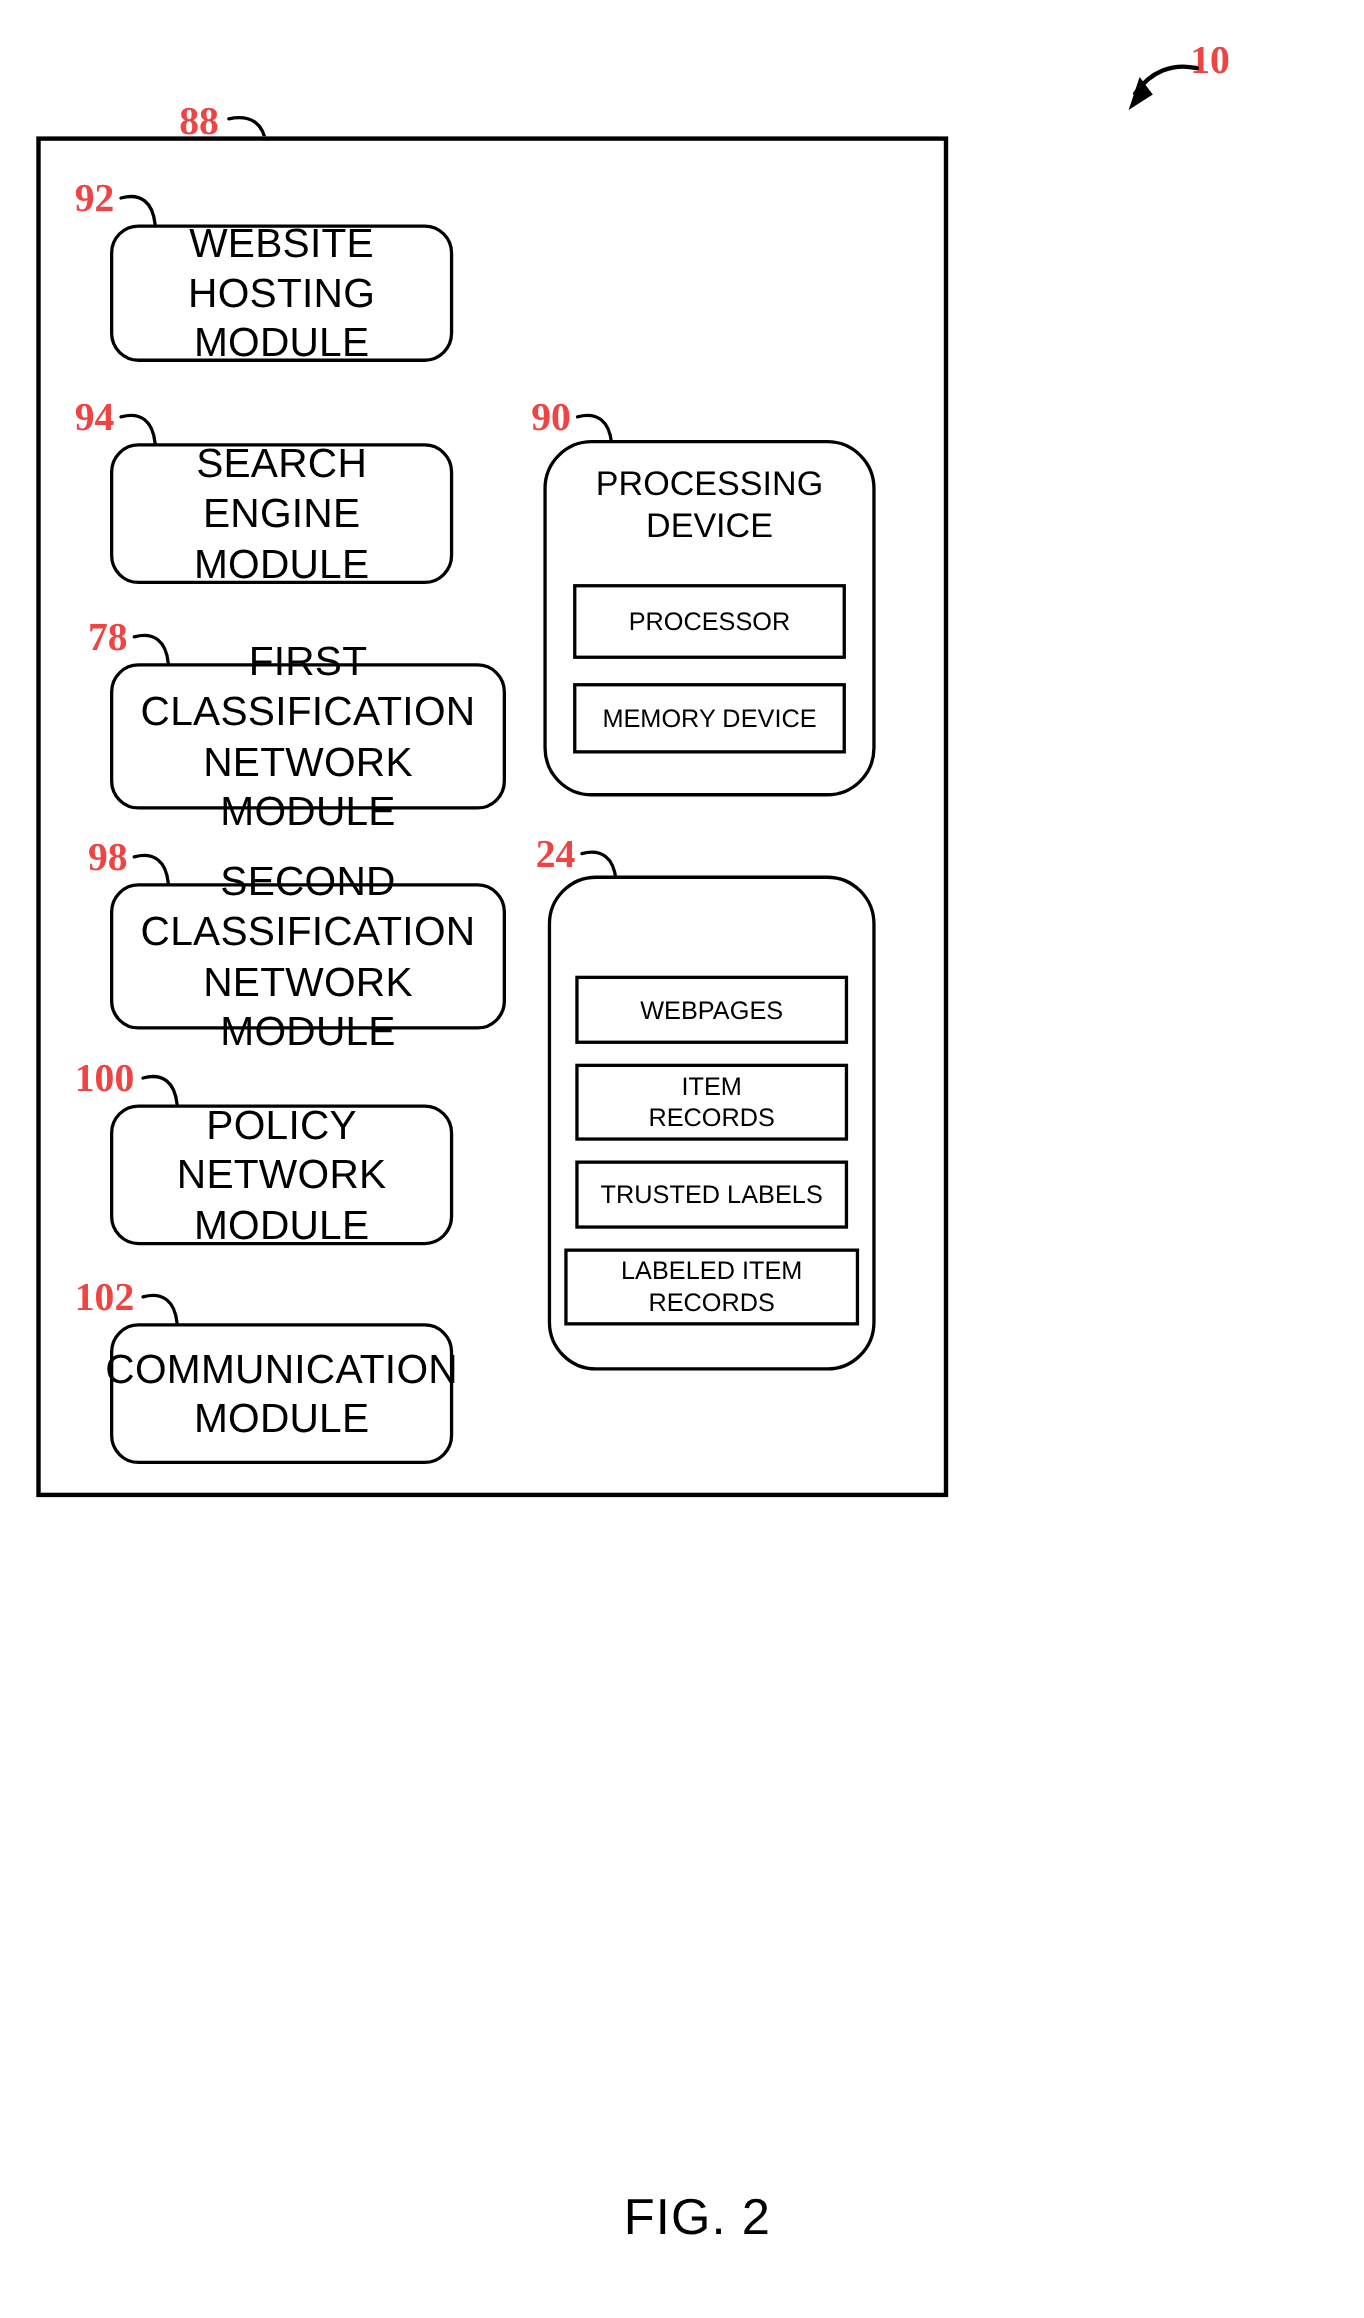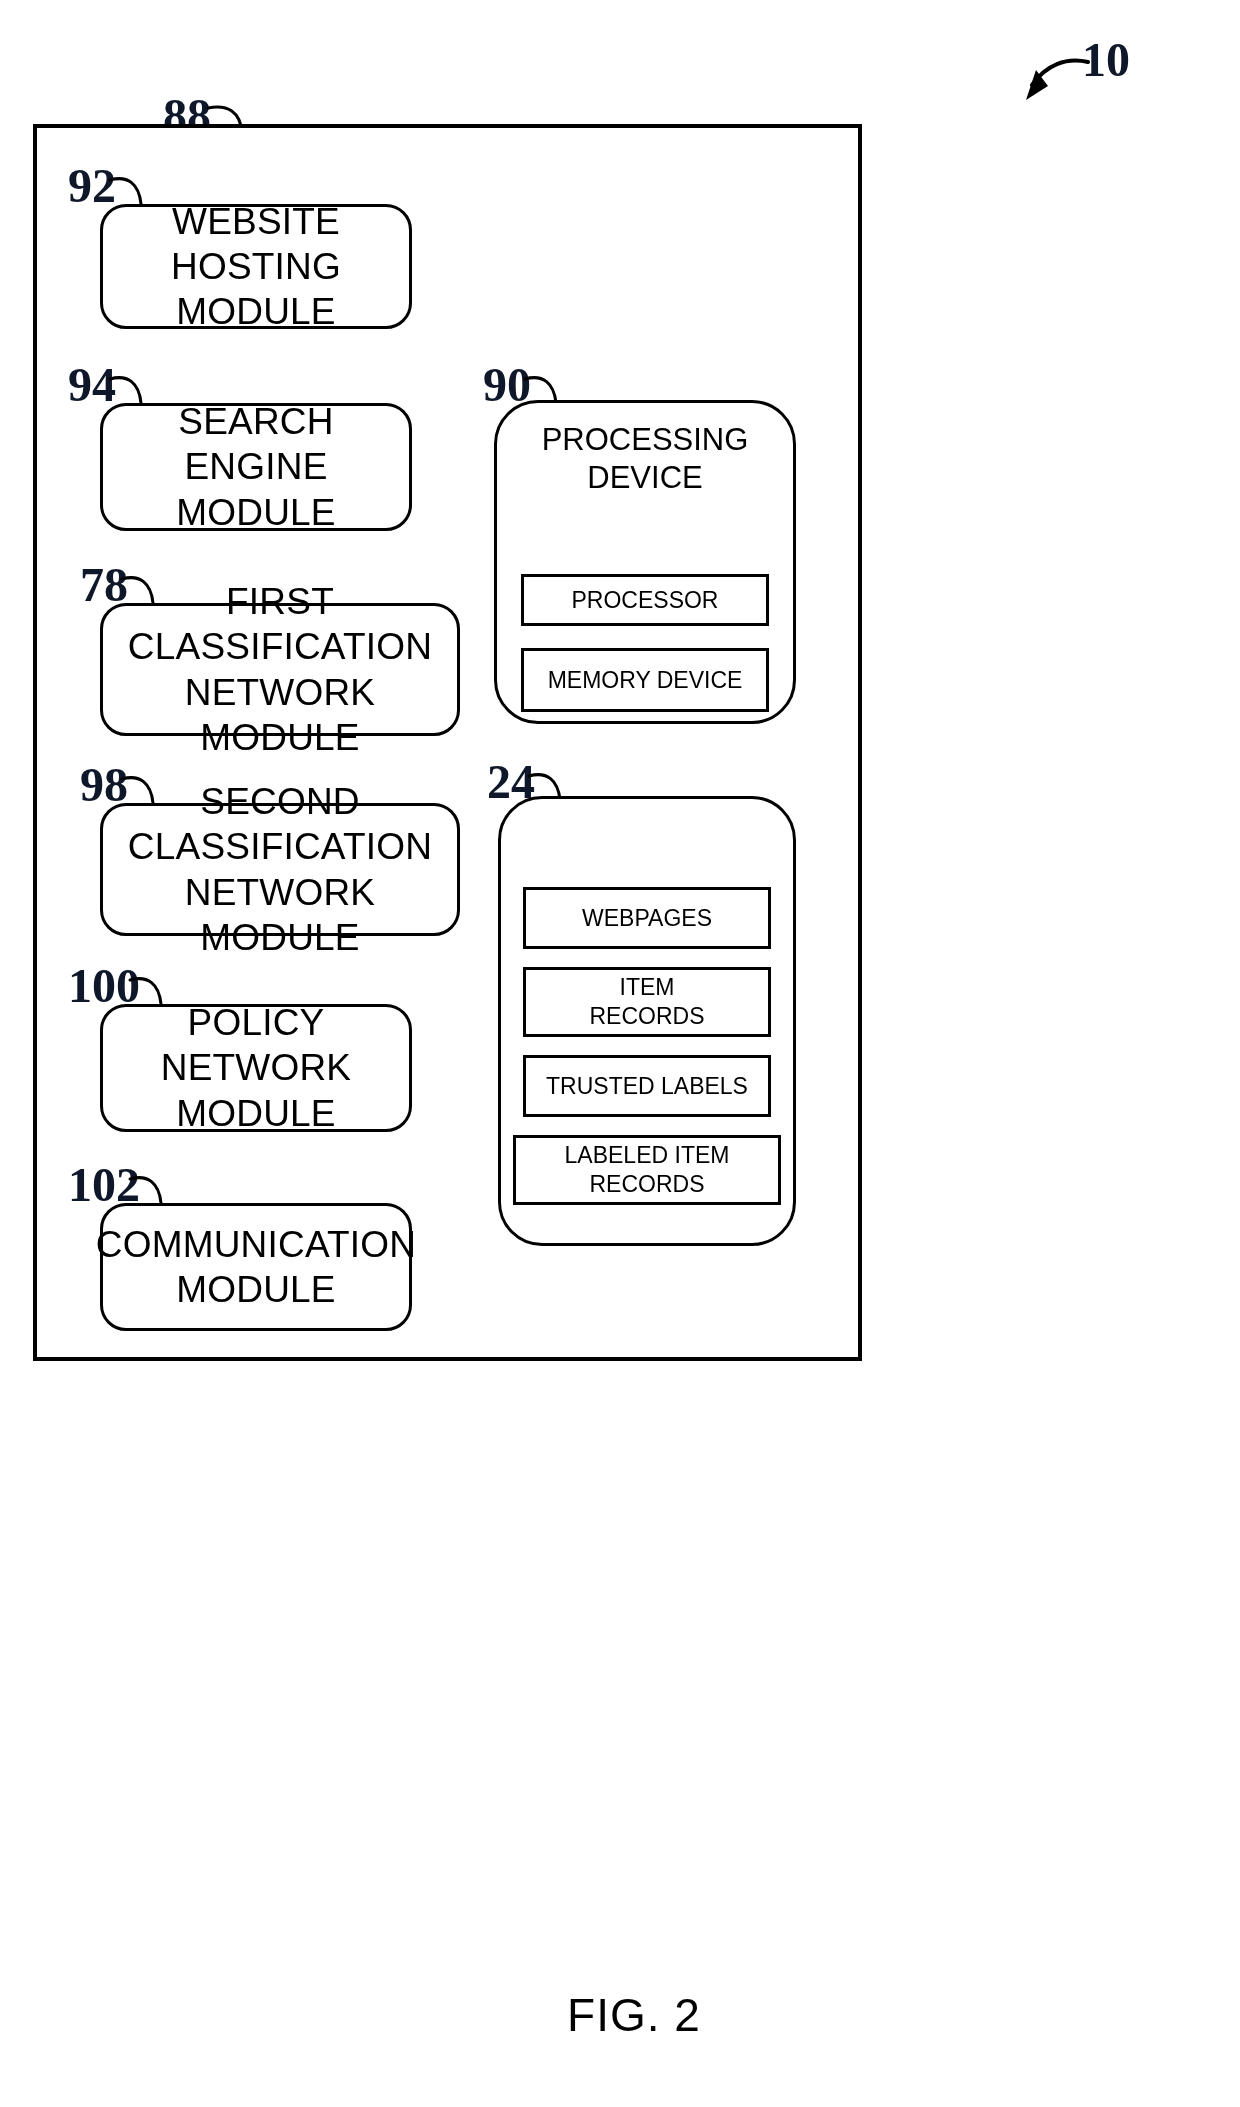--- a/index.html
+++ b/index.html
@@ -15,23 +15,23 @@
     font-family: "Liberation Sans", sans-serif;
     color: #000000;
     overflow: hidden;
   }
 
   
   .refnum {
     position: absolute;
     font-family: "Liberation Serif", serif;
     font-weight: bold;
-    font-size: 48px;
+    font-size: 36px;
     line-height: 1;
-    color: #0f172a;
+    color: #ef4444;
     white-space: nowrap;
   }
 
   
   .leader {
     position: absolute;
     pointer-events: none;
   }
   .leader svg { display: block; overflow: visible; }
 
@@ -215,21 +215,21 @@
   <div class="refnum" style="left:483px; top:361px;">90</div>
   <div class="leader" style="left:523px; top:371px; width:60px; height:34px;">
     <svg width="60" height="34" viewBox="0 0 60 34">
       <path d="M 2 8 C 20 3 31 12 33 32" fill="none" stroke="#000" stroke-width="3" stroke-linecap="round"></path>
     </svg>
   </div>
   <div class="container-module" style="left:494px; top:400px; width:302px; height:324px;">
     <div class="container-title">PROCESSING
 DEVICE</div>
     <div class="inner-list" style="top:128px; gap:22px;">
-      <div class="inner-box" style="width:248px; height:52px;margin-top:43px;">
+      <div class="inner-box" style="width:248px; height:68px;">
         <span>PROCESSOR</span>
       </div>
       <div class="inner-box" style="width:248px; height:64px;">
         <span>MEMORY DEVICE</span>
       </div>
     </div>
   </div>
 
   <div class="refnum" style="left:487px; top:758px;">24</div>
   <div class="leader" style="left:527px; top:768px; width:60px; height:34px;">

